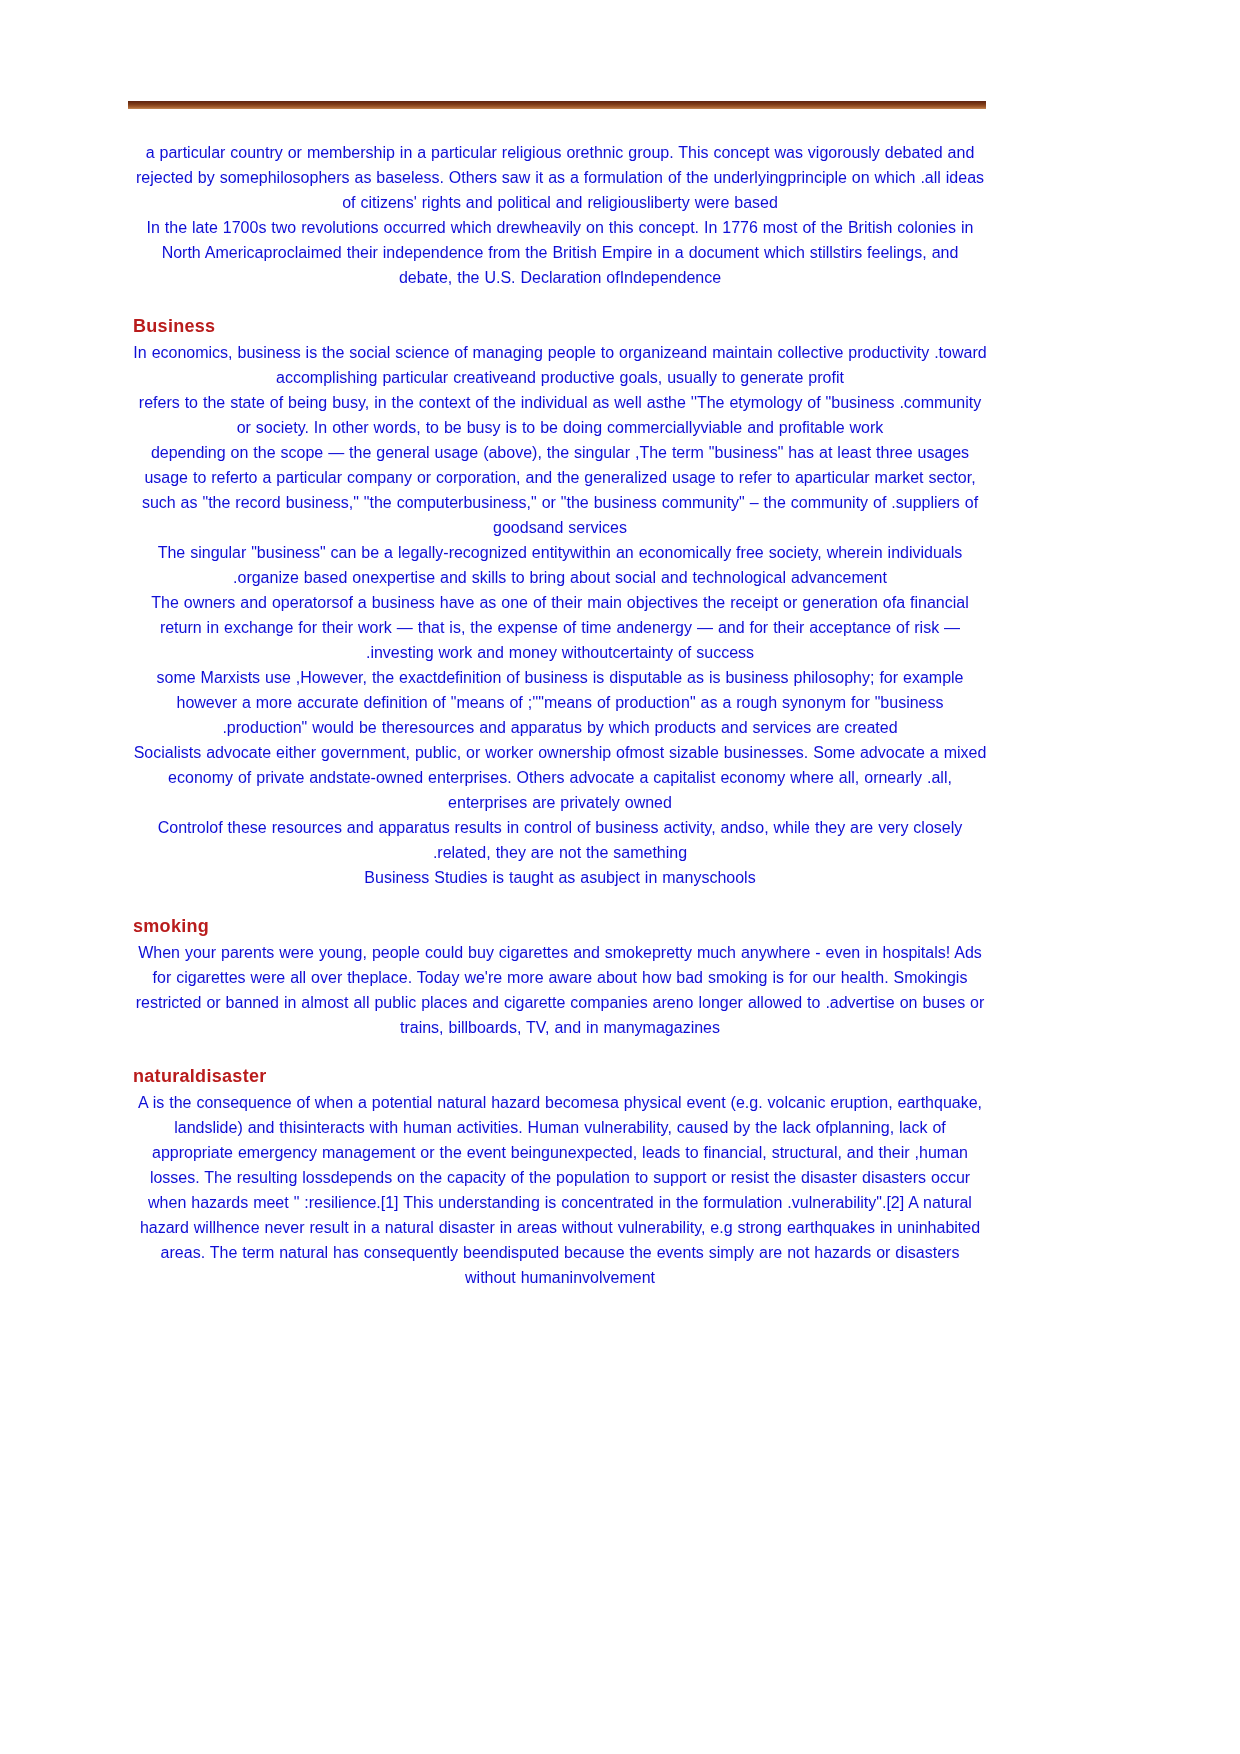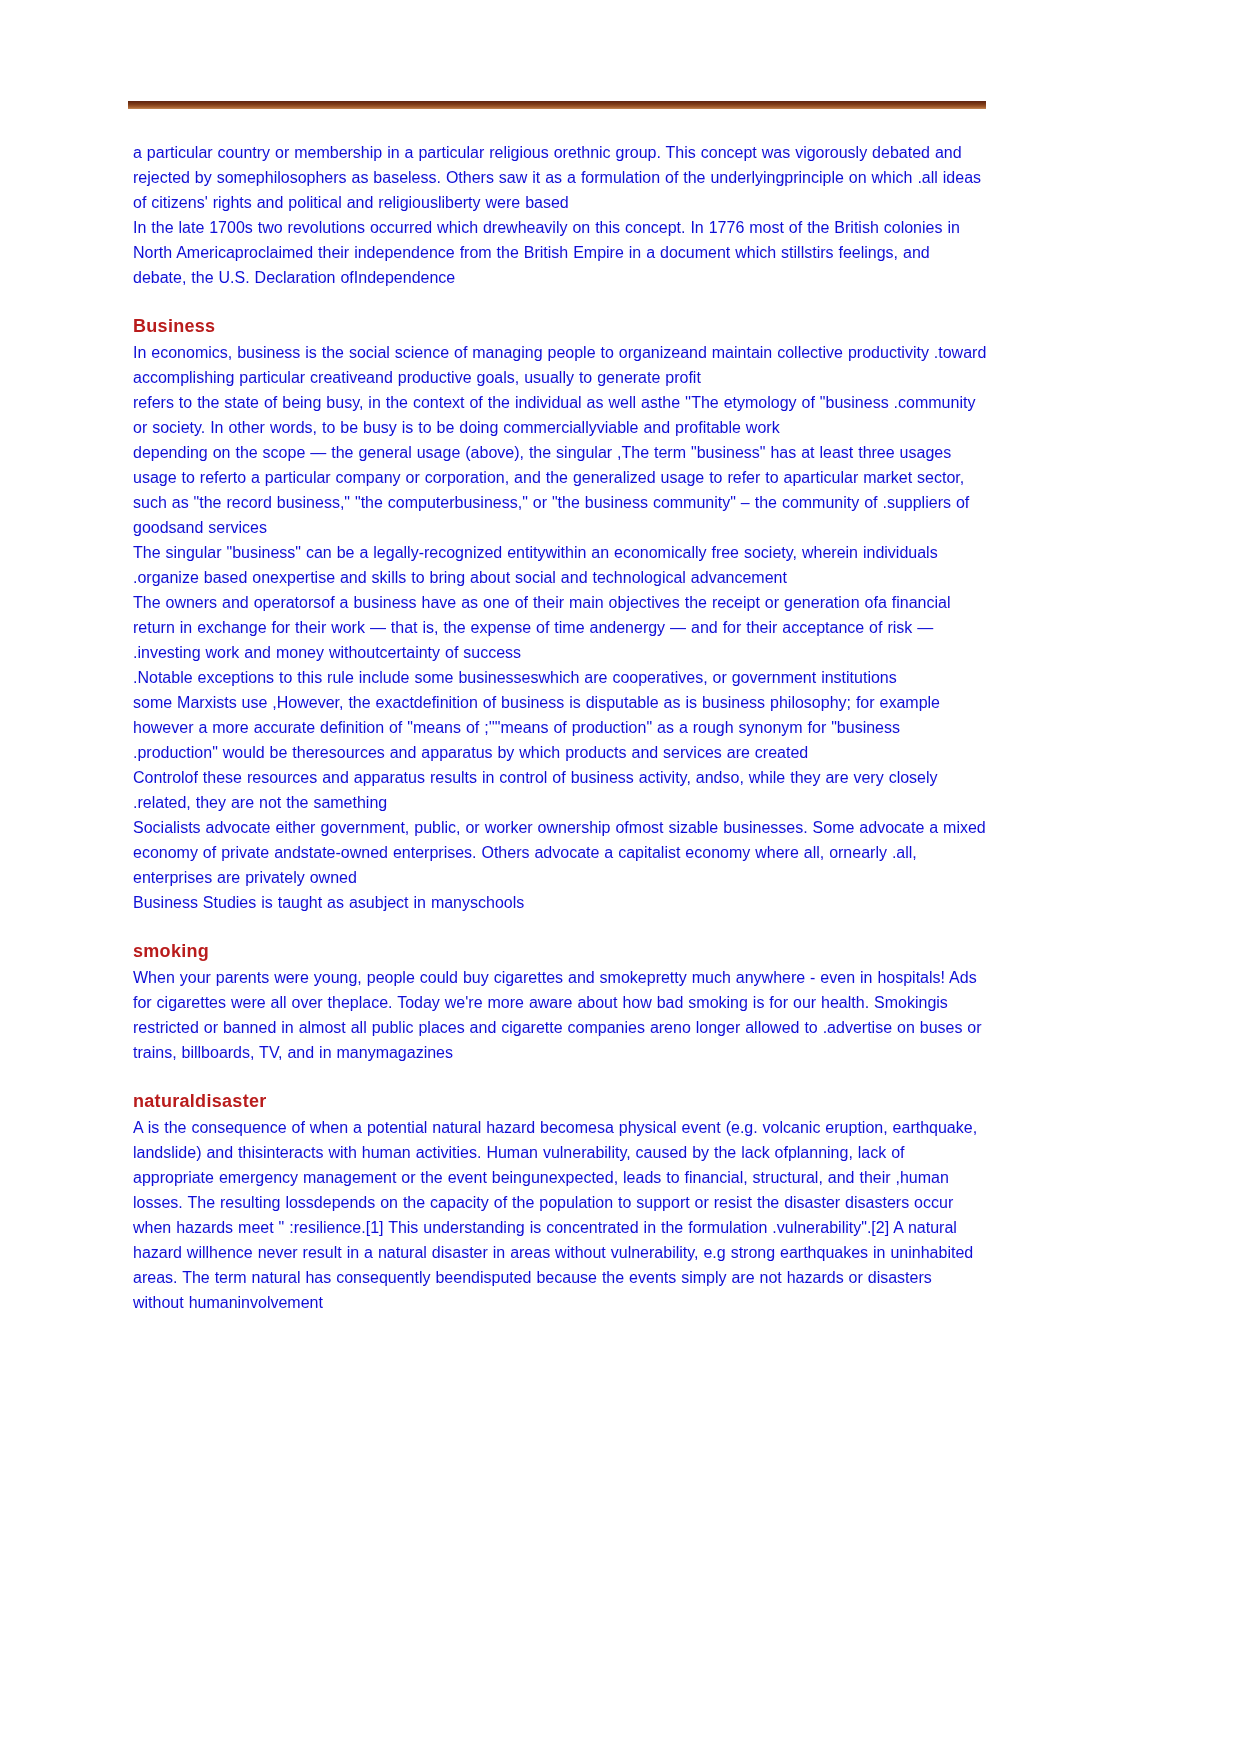--- a/index.html
+++ b/index.html
@@ -27,21 +27,21 @@
     left: 128px;
     width: 858px;
     height: 8px;
     background: linear-gradient(to bottom, #5e2310 0%, #7c3a16 40%, #a35c2e 75%, #c58a55 100%);
   }
   .body-text {
     margin: 0;
     font-size: 16px;
     line-height: 25px;
     color: #0f0fd6;
-    text-align: left;
+    text-align: center;
     word-spacing: 0.5px;
   }
   .section-heading {
     margin: 25px 0 3px 0;
     font-size: 18px;
     line-height: 22px;
     font-weight: bold;
     color: #b91c1c;
     letter-spacing: 0.3px;
   }
@@ -55,24 +55,23 @@
 
   <p class="body-text">a particular country or membership in a particular religious orethnic group. This concept was vigorously debated and rejected by somephilosophers as baseless. Others saw it as a formulation of the underlyingprinciple on which .all ideas of citizens' rights and political and religiousliberty were based</p>
   <p class="body-text">In the late 1700s two revolutions occurred which drewheavily on this concept. In 1776 most of the British colonies in North Americaproclaimed their independence from the British Empire in a document which stillstirs feelings, and debate, the U.S. Declaration ofIndependence</p>
 
   <h2 class="section-heading">Business</h2>
   <p class="body-text">In economics, business is the social science of managing people to organizeand maintain collective productivity .toward accomplishing particular creativeand productive goals, usually to generate profit</p>
   <p class="body-text">refers to the state of being busy, in the context of the individual as well asthe  ''The etymology of "business .community or society. In other words, to be busy is to be doing commerciallyviable and profitable work</p>
   <p class="body-text">depending on the scope — the general usage (above), the singular  ,The term "business" has at least three usages usage to referto a particular company or corporation, and the generalized usage to refer to aparticular market sector, such as "the record business," "the computerbusiness," or "the business community" – the community of .suppliers of goodsand services</p>
   <p class="body-text">The singular "business" can be a legally-recognized entitywithin an economically free society, wherein individuals .organize based onexpertise and skills to bring about social and technological advancement</p>
   <p class="body-text">The owners and operatorsof a business have as one of their main objectives the receipt or generation ofa financial return in exchange for their work — that is, the expense of time andenergy — and for their acceptance of risk — .investing work and money withoutcertainty of success</p>
-  <p class="body-text">.Notable exceptions to this rule include some businesseswhich are cooperatives, or government institutions</p>
   <p class="body-text">some Marxists use  ,However, the exactdefinition of business is disputable as is business philosophy; for example however a more accurate definition of "means of  ;''"means of production" as a rough synonym for "business .production" would be theresources and apparatus by which products and services are created</p>
+  <p class="body-text">Socialists advocate either government, public, or worker ownership ofmost sizable businesses. Some advocate a mixed economy of private andstate-owned enterprises. Others advocate a capitalist economy where all, ornearly .all, enterprises are privately owned</p>
   <p class="body-text">Controlof these resources and apparatus results in control of business activity, andso, while they are very closely .related, they are not the samething</p>
-  <p class="body-text">Socialists advocate either government, public, or worker ownership ofmost sizable businesses. Some advocate a mixed economy of private andstate-owned enterprises. Others advocate a capitalist economy where all, ornearly .all, enterprises are privately owned</p>
   <p class="body-text">Business Studies is taught as asubject in manyschools</p>
 
   <h2 class="section-heading">smoking</h2>
   <p class="body-text">When your parents were young, people could buy cigarettes and smokepretty much anywhere - even in hospitals! Ads for cigarettes were all over theplace. Today we're more aware about how bad smoking is for our health. Smokingis restricted or banned in almost all public places and cigarette companies areno longer allowed to .advertise on buses or trains, billboards, TV, and in manymagazines</p>
 
   <h2 class="section-heading">naturaldisaster</h2>
   <p class="body-text">A is the consequence of when a potential natural hazard becomesa physical event (e.g. volcanic eruption, earthquake, landslide) and thisinteracts with human activities. Human vulnerability, caused by the lack ofplanning, lack of appropriate emergency management or the event beingunexpected, leads to financial, structural, and their  ,human losses. The resulting lossdepends on the capacity of the population to support or resist the disaster disasters occur when hazards meet " :resilience.[1] This understanding is concentrated in the formulation .vulnerability".[2] A natural hazard willhence never result in a natural disaster in areas without vulnerability, e.g strong earthquakes in uninhabited areas. The term natural has consequently beendisputed because the events simply are not hazards or disasters without humaninvolvement</p>
 
 </div>
 

